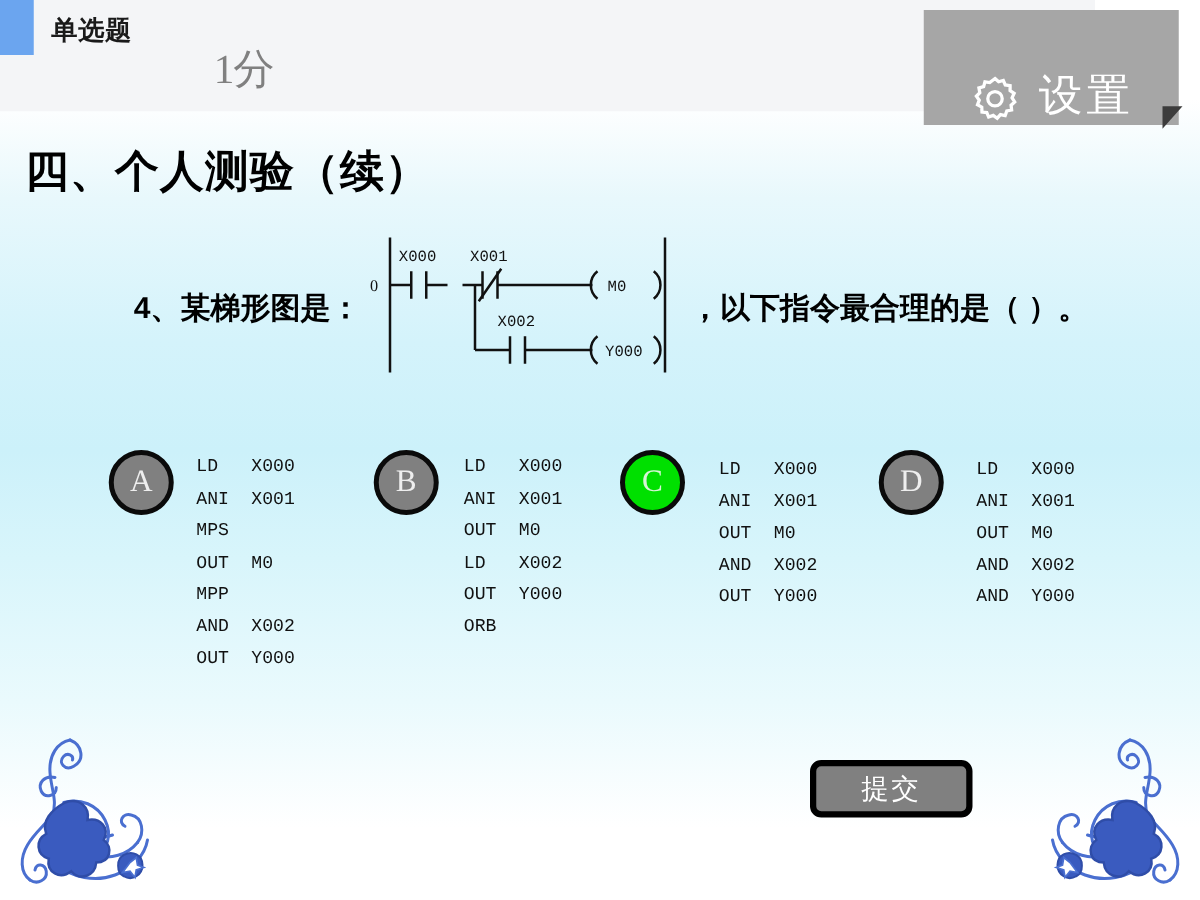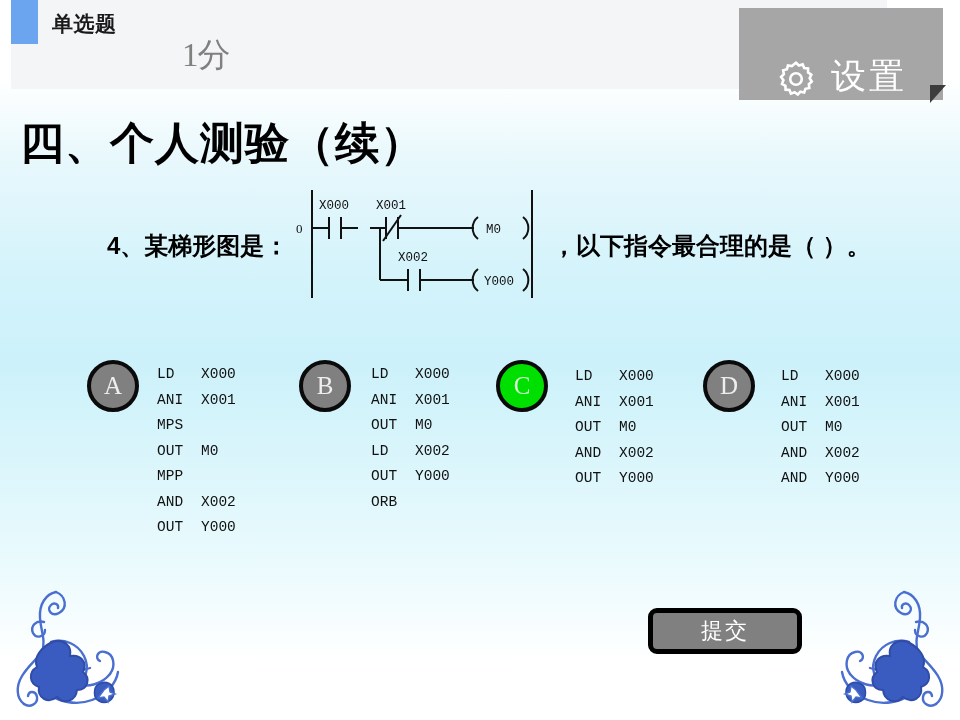--- a/index.html
+++ b/index.html
@@ -24,21 +24,21 @@
         #d8f5fb 62%,
         #eafafd 78%,
         #ffffff 92%,
         #ffffff 100%);
     overflow: hidden;
   }
 
   
   #header-band {
     position: absolute;
-    left: 11px; top: 0;
+    left: 0; top: 0;
     width: 876px; height: 89px;
     background: #f4f5f7;
   }
   #accent-bar {
     position: absolute;
     left: 0; top: 0;
     width: 27px; height: 44px;
     background: #6ba5ef;
   }
   #question-type-label {
@@ -84,21 +84,21 @@
     left: 930px; top: 85px;
     width: 0; height: 0;
     border-left: 16px solid #3c3c3c;
     border-bottom: 18px solid transparent;
   }
 
   
   #slide-title {
     position: absolute;
     left: 20px; top: 114px;
-    font-size: 44px;
+    font-size: 35px;
     font-weight: bold;
     color: #000000;
     letter-spacing: 1px;
   }
 
   
   #question-prefix {
     position: absolute;
     left: 107px; top: 230px;
     font-size: 24px;
@@ -170,21 +170,21 @@
   #option-b .option-code { margin-left: 20px; margin-top: 2px; }
   #option-c { left: 496px; top: 360px; }
   #option-c .option-code { margin-left: 27px; margin-top: 4px; }
   #option-d { left: 703px; top: 360px; }
   #option-d .option-code { margin-left: 26px; margin-top: 4px; }
 
   
   #submit-button {
     position: absolute;
     left: 648px; top: 608px;
-    width: 154px; height: 46px;
+    width: 130px; height: 46px;
     background: #808080;
     border: 5px solid #000000;
     border-radius: 9px;
     display: flex;
     align-items: center;
     justify-content: center;
     font-size: 22px;
     color: #ffffff;
     letter-spacing: 2px;
     cursor: pointer;

